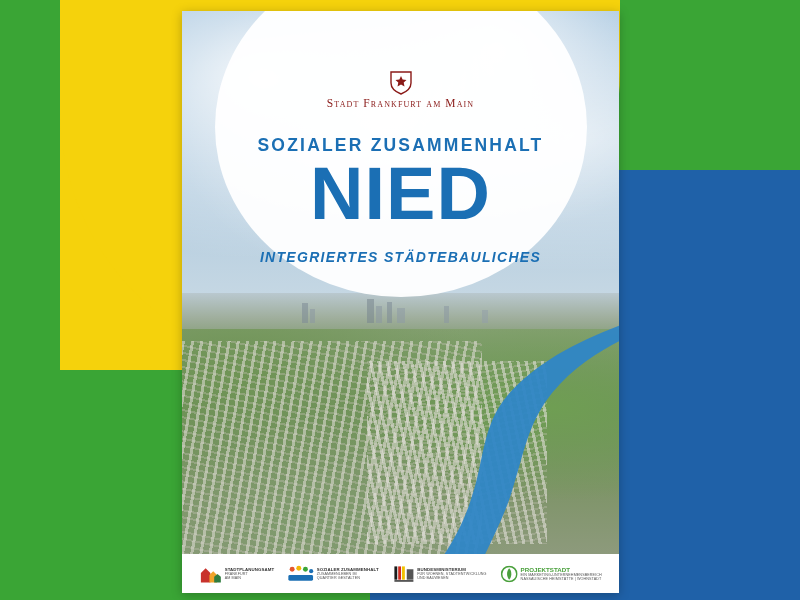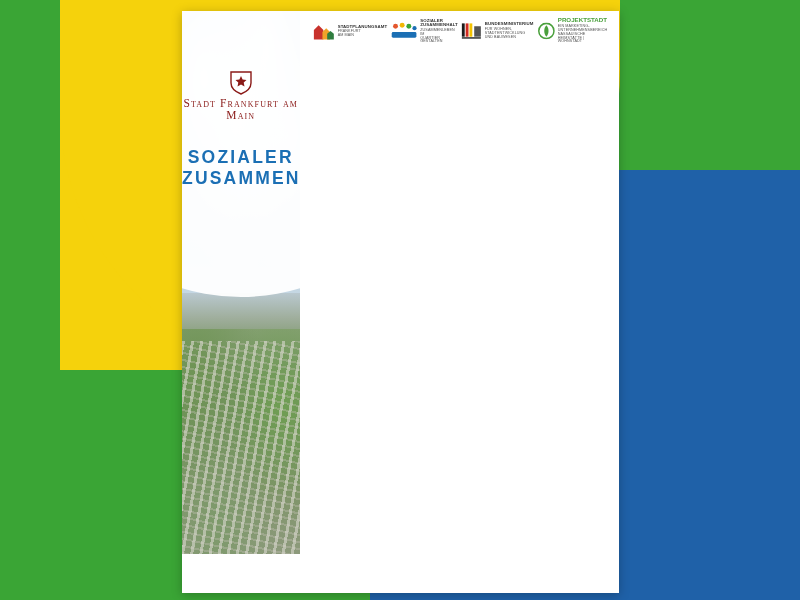--- a/index.html
+++ b/index.html
@@ -67,21 +67,21 @@
   .poster {
     position: absolute;
     left: 182px;
     top: 11px;
     width: 437px;
     height: 582px;
     background: #ffffff;
     box-shadow: 0 2px 10px rgba(0,0,0,0.25);
     overflow: hidden;
     display: flex;
-    flex-direction: row;
+    flex-direction: column;
   }
 
   
   .photo {
     position: relative;
     width: 100%;
     height: 543px;
     overflow: hidden;
     background: linear-gradient(#9fc2dd 0%, #b9cfe0 18%, #cfdce6 30%, #9fb68f 45%, #7d9a6c 100%);
   }
@@ -280,22 +280,23 @@
 
       <div class="dome"></div>
 
       <div class="title-block">
         <svg class="crest" width="26" height="26" viewBox="0 0 26 26">
           <path d="M3 3 H23 V14 C23 20 18 23 13 25 C8 23 3 20 3 14 Z" fill="#ffffff" stroke="#8a1a18" stroke-width="1.4"></path>
           <path d="M13 7 l1.6 3.6 L18.5 11 l-2.8 2.6 0.8 3.9 L13 15.6 l-3.5 1.9 0.8 -3.9 L7.5 11 l3.9 -0.4 Z" fill="#8a1a18"></path>
         </svg>
         <div class="city-name">Stadt Frankfurt am Main</div>
         <div class="kicker">SOZIALER ZUSAMMENHALT</div>
+        <div class="headline">NIED</div>
         <div class="subtitle">
-          <br>
+          <span>INTEGRIERTES STÄDTEBAULICHES</span><br>
         </div>
       </div>
     </div>
 
     <div class="logos">
 
       <div class="logo">
         <svg class="mark" width="24" height="20" viewBox="0 0 24 20">
           <path d="M2 19 V9 L7 4 L12 9 V19 Z" fill="#c8322c"></path>
           <path d="M11 19 V11 L15 7 L19 11 V19 Z" fill="#f0a32a"></path>

